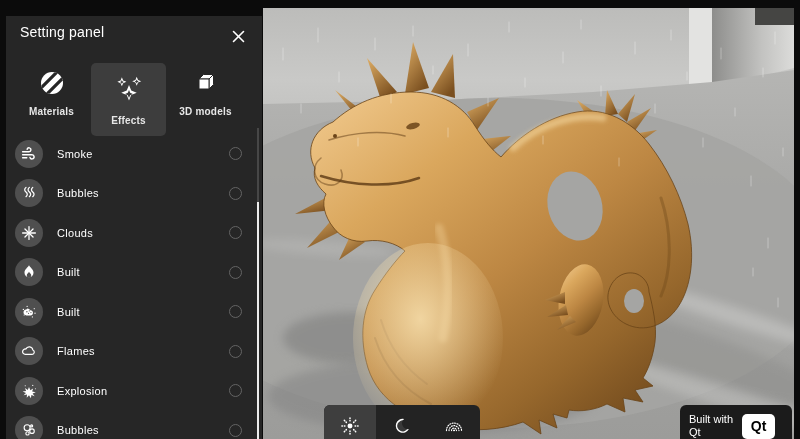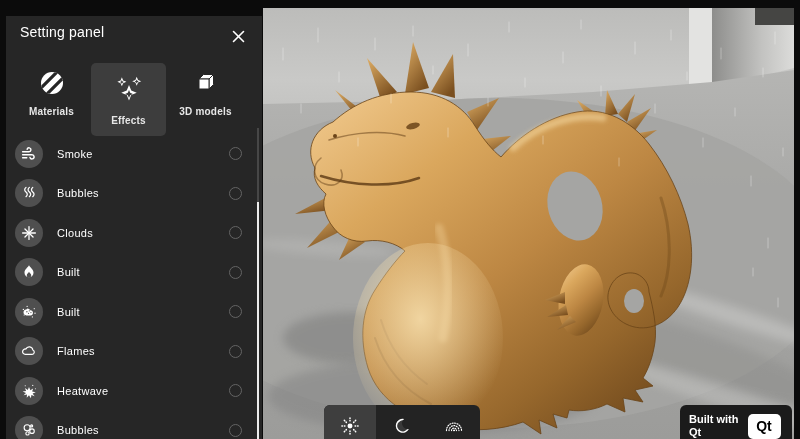--- a/index.html
+++ b/index.html
@@ -28,21 +28,21 @@
 
   
   .viewport { position:absolute; left:263px; top:8px; width:531px; height:431px; overflow:hidden; background:#b9b9b7; }
   .viewport svg.scene { position:absolute; left:0; top:0; }
 
   .mode-toolbar { position:absolute; left:61px; top:397px; width:156px; height:42px; background:#232323; border-radius:6px; display:flex; overflow:hidden; }
   .mode-btn { width:52px; height:42px; display:flex; align-items:center; justify-content:center; background:transparent; border:none; cursor:pointer; }
   .mode-btn.selected { background:#3e3e3e; }
 
   .qt-badge { position:absolute; left:417px; top:397px; width:112px; height:42px; background:#1b1b1b; border-radius:6px; display:flex; align-items:center; padding:0 9px; gap:9px; }
-  .qt-badge-text { color:#fff; font-size:11px; font-weight:bold; line-height:13px; }
+  .qt-badge-text { color:#fff; font-size:11px; font-weight:normal; line-height:13px; }
   .qt-logo { width:33px; height:25px; background:#fff; border-radius:5px; color:#000; font-weight:bold; font-size:14px; display:flex; align-items:center; justify-content:center; flex:0 0 auto; }
 </style>
 </head>
 <body>
 
 <div class="stage">
 
   <div class="panel">
     <div class="panel-title">Setting panel</div>
 
@@ -186,21 +186,21 @@
 
       <div class="effect-row">
         <span class="fx-circle">
           <svg width="18" height="18" viewBox="0 0 24 24" fill="#fff">
             <polygon points="12,6.5 13.8,11 17.5,8.5 16.2,12.6 21,13.5 16.8,15.3 19.5,19 15.2,17.3 14.5,21.5 12,17.8 9,21 9.3,16.8 4.8,17.5 8,14.6 3.5,12.8 8.2,12 6.5,8 10.4,10.5"></polygon>
             <circle cx="7" cy="5" r="0.8"></circle>
               <circle cx="17" cy="4.5" r="0.8"></circle>
               <circle cx="20.5" cy="9" r="0.7"></circle>
           </svg>
         </span>
-        <span class="fx-label">Heatwave</span>
+        <span class="fx-label">Explosion</span>
         <span class="radio"></span>
       </div>
 
       <div class="effect-row">
         <span class="fx-circle">
           <svg width="18" height="18" viewBox="0 0 24 24" fill="none" stroke="#fff" stroke-width="1.5">
             <circle cx="9.5" cy="9" r="4"></circle>
               <circle cx="16" cy="13.5" r="3"></circle>
             <circle cx="10" cy="16.5" r="2.2"></circle>
               <circle cx="15.5" cy="6.5" r="1.4"></circle>

